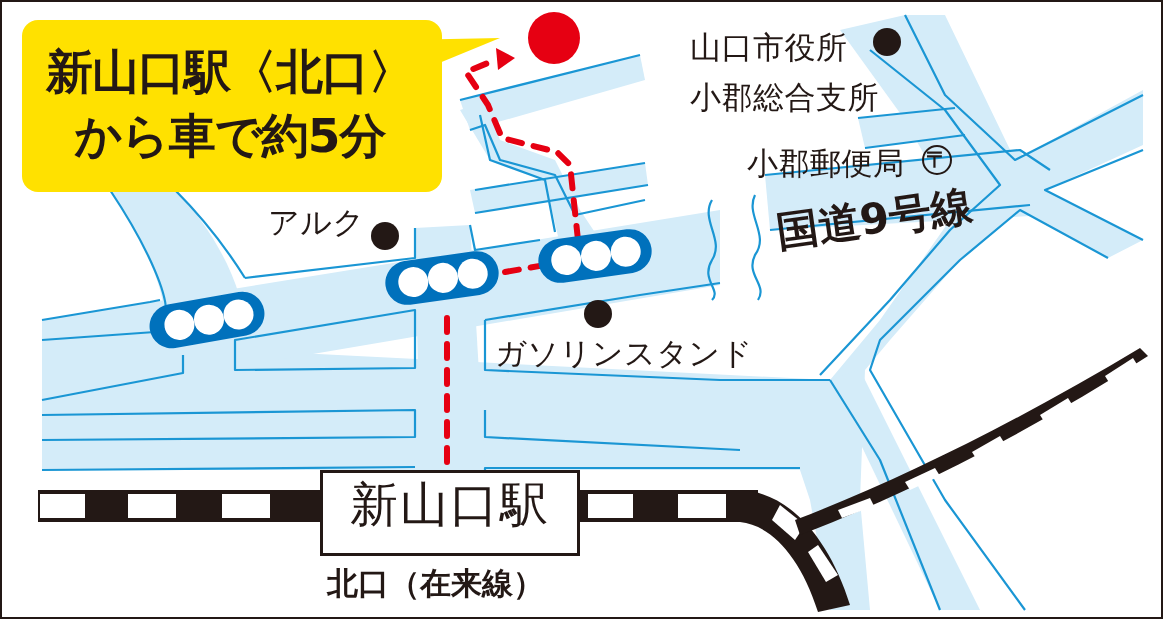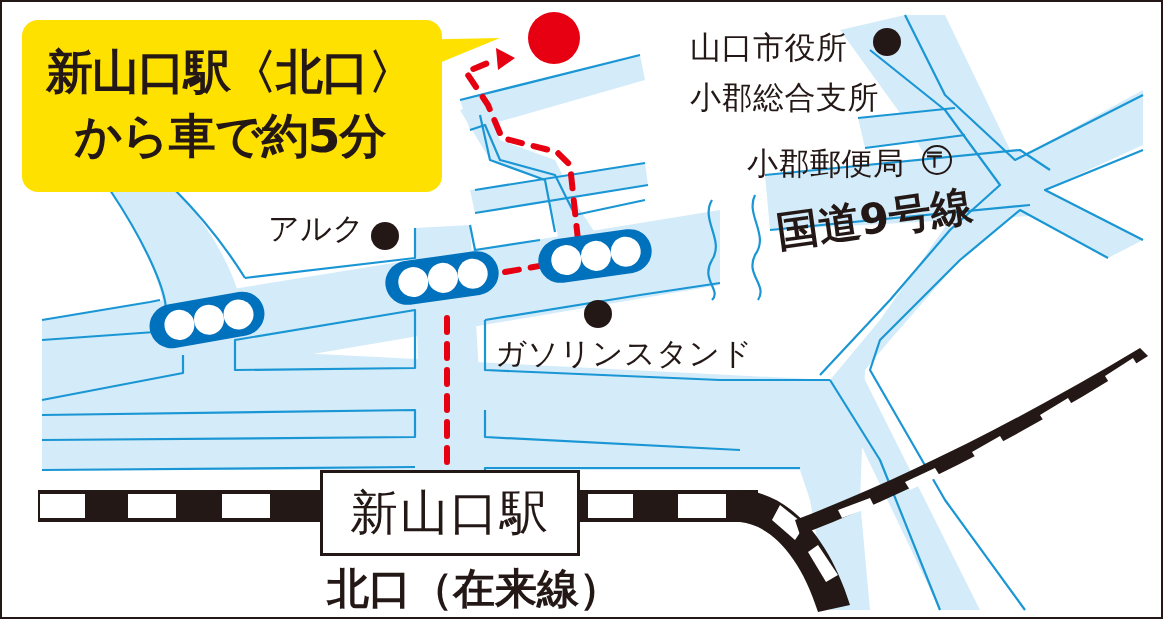--- a/index.html
+++ b/index.html
@@ -10,23 +10,23 @@
            border: 2px solid #231815; pointer-events: none; }
   .road { fill: #d4ecf9; stroke: none; }
   .edge { fill: none; stroke: #1a96d4; stroke-width: 2.2; stroke-linejoin: round; }
   .lbl { position: absolute; color: #231815; white-space: nowrap; line-height: 1; }
   .poi { font-size: 31px; font-weight: 400; letter-spacing: 0.5px; }
   .callout-text { position: absolute; left: 40px; top: 40px; width: 380px;
                   text-align: center; font-size: 47px; font-weight: bold;
                   color: #231815; line-height: 64px; letter-spacing: -1px; }
   .station-box { position: absolute; left: 320px; top: 470px; width: 260px; height: 86px;
                  background: #ffffff; border: 3px solid #231815; box-sizing: border-box;
-                 display: flex; align-items: center; justify-content: center; }
+                 display: flex; align-items: flex-start; justify-content: center; }
   .station-name { font-size: 48px; font-weight: 500; color: #231815; letter-spacing: 2px; }
-  .exit-label { left: 327px; top: 568px; font-size: 42px; font-weight: bold; }
+  .exit-label { left: 327px; top: 568px; font-size: 31px; font-weight: bold; }
   .route9 { left: 774px; top: 212px; font-size: 42px; font-weight: 900;
             transform: rotate(-8deg); transform-origin: left top; }
   .dot { position: absolute; width: 28px; height: 28px; border-radius: 50%; background: #231815; }
   .post { position: absolute; width: 30px; height: 30px; border: 2.5px solid #231815;
           border-radius: 50%; box-sizing: border-box; font-size: 22px; font-weight: bold;
           display: flex; align-items: center; justify-content: center; color: #231815; }
 </style>
 </head>
 <body>
 
@@ -151,21 +151,21 @@
 </div>
 
 <div class="lbl poi" style="left:690px; top:32px;">山口市役所</div>
 <div class="dot" style="left:873px; top:28px;"></div>
 
 <div class="lbl poi" style="left:690px; top:82px;">小郡総合支所</div>
 
 <div class="lbl poi" style="left:747px; top:148px;text-align:right;">小郡郵便局</div>
 <div class="post" style="left:922px; top:145px;">〒</div>
 
-<div class="lbl poi" style="left:268px; top:213px;">アルク</div>
+<div class="lbl poi" style="left:268px; top:207px;">アルク</div>
 <div class="dot" style="left:371px; top:222px;"></div>
 
 <div class="dot" style="left:584px; top:300px;"></div>
 <div class="lbl poi" style="left:495px; top:338px;text-align:right;">ガソリンスタンド</div>
 
 <div class="lbl route9">国道9号線</div>
 
 <div class="station-box">
   <span class="station-name">新山口駅</span>
 </div>

